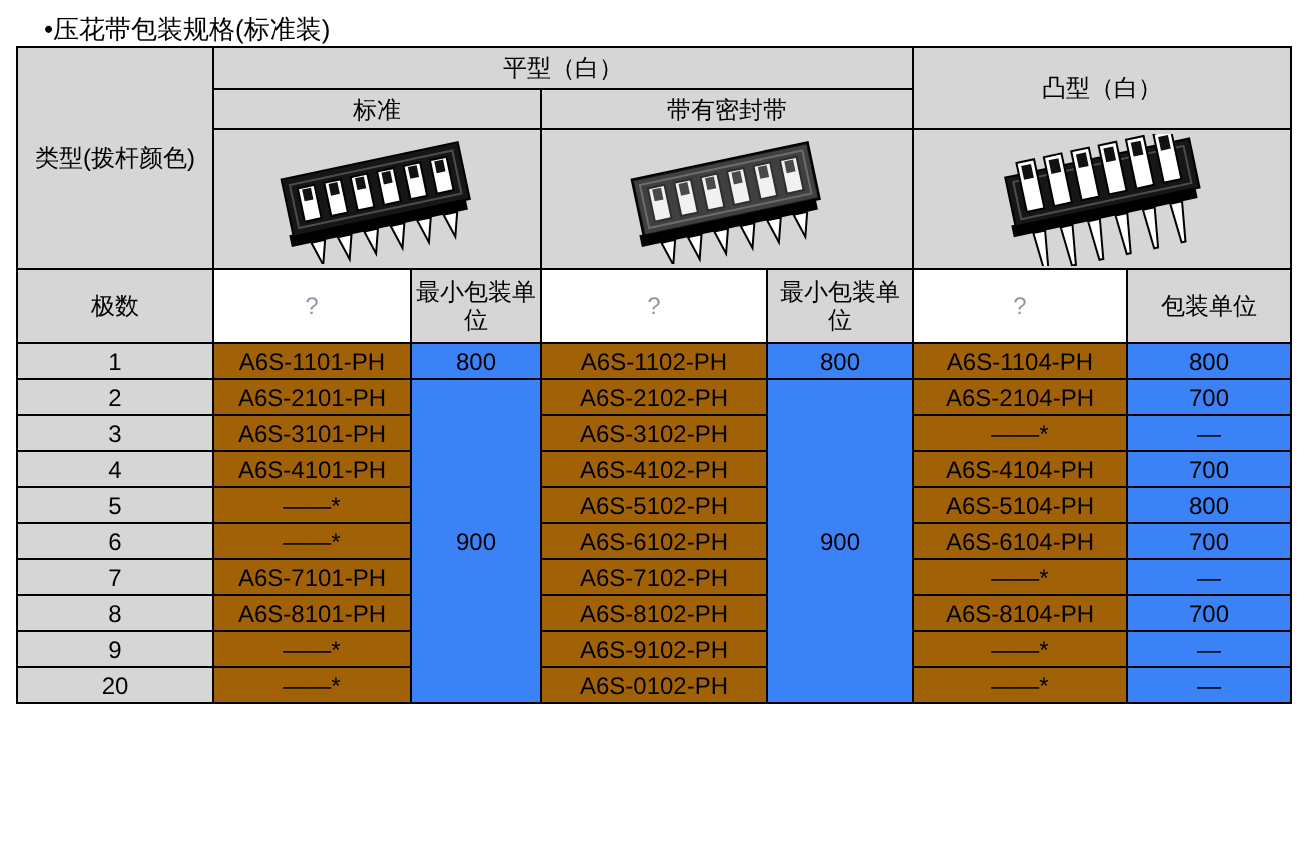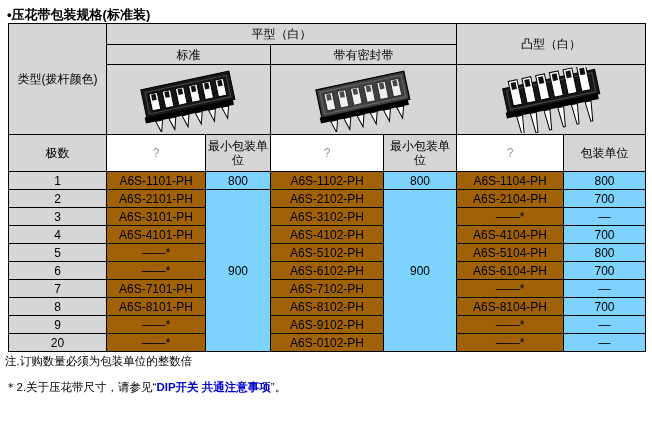--- a/index.html
+++ b/index.html
@@ -2,21 +2,21 @@
 <html><head>
 <meta charset="utf-8">
 <style>
   html,body{margin:0;padding:0;background:#fff;}
   body{
     width:652px;height:423px;overflow:hidden;position:relative;
     font-family:"Liberation Sans","DejaVu Sans",sans-serif;
     color:#000;
   }
   .page-title{
-    font-size:13px;font-weight:bold;padding:6px 0 0 7px;height:23px;box-sizing:border-box;
+    font-size:13px;font-weight:normal;padding:6px 0 0 22px;height:23px;box-sizing:border-box;
   }
   table.spec{
     border-collapse:collapse;table-layout:fixed;
     margin-left:8px;width:637px;
   }
   table.spec td{
     border:1px solid #000;
     font-size:12px;line-height:14px;
     text-align:center;vertical-align:middle;
     padding:0 2px;overflow:hidden;
@@ -25,21 +25,21 @@
   .r-h1 td{height:20px;}
   .r-h2 td{height:19px;}
   .r-img td{height:69px;}
   .r-sub td{height:36px;}
   .r-data td{height:17px;}
   td.corner-cell{vertical-align:top;padding-top:13px;font-size:12.5px;}
   td.group-cell{font-size:12.5px;}
   td.poles-cell-h{text-align:left;vertical-align:bottom;padding:0 0 1px 3px;}
   td.placeholder-cell{color:#8f97a6;font-size:13px;background:#fff;}
   td.model-cell{background:#a16207;}
-  td.unit-cell{background:#7dd3fc;}
+  td.unit-cell{background:#3b82f6;}
   td.poles-cell{background:#d6d6d6;}
   .notes{font-size:11.5px;line-height:13.5px;padding:3px 0 0 5px;}
   .note-line{white-space:nowrap;}
   .note-line.spaced{margin-top:12px;}
   .doc-link{color:#0000cc;font-weight:bold;cursor:pointer;}
   svg.dip{display:block;margin:0 auto;}
 </style>
 </head>
 <body>
 
@@ -243,15 +243,13 @@
     <td class="poles-cell">20</td>
     <td class="model-cell">——*</td>
     <td class="model-cell">A6S-0102-PH</td>
     <td class="model-cell">——*</td>
     <td class="unit-cell">—</td>
   </tr>
 </tbody>
   </table>
 
 <div class="notes">
-  <div class="note-line">注.订购数量必须为包装单位的整数倍</div>
-  <div class="note-line spaced"><span>＊2.关于压花带尺寸，请参见“</span><span class="doc-link">DIP开关 共通注意事项</span><span>”。</span></div>
 </div>
 
 </body></html>

